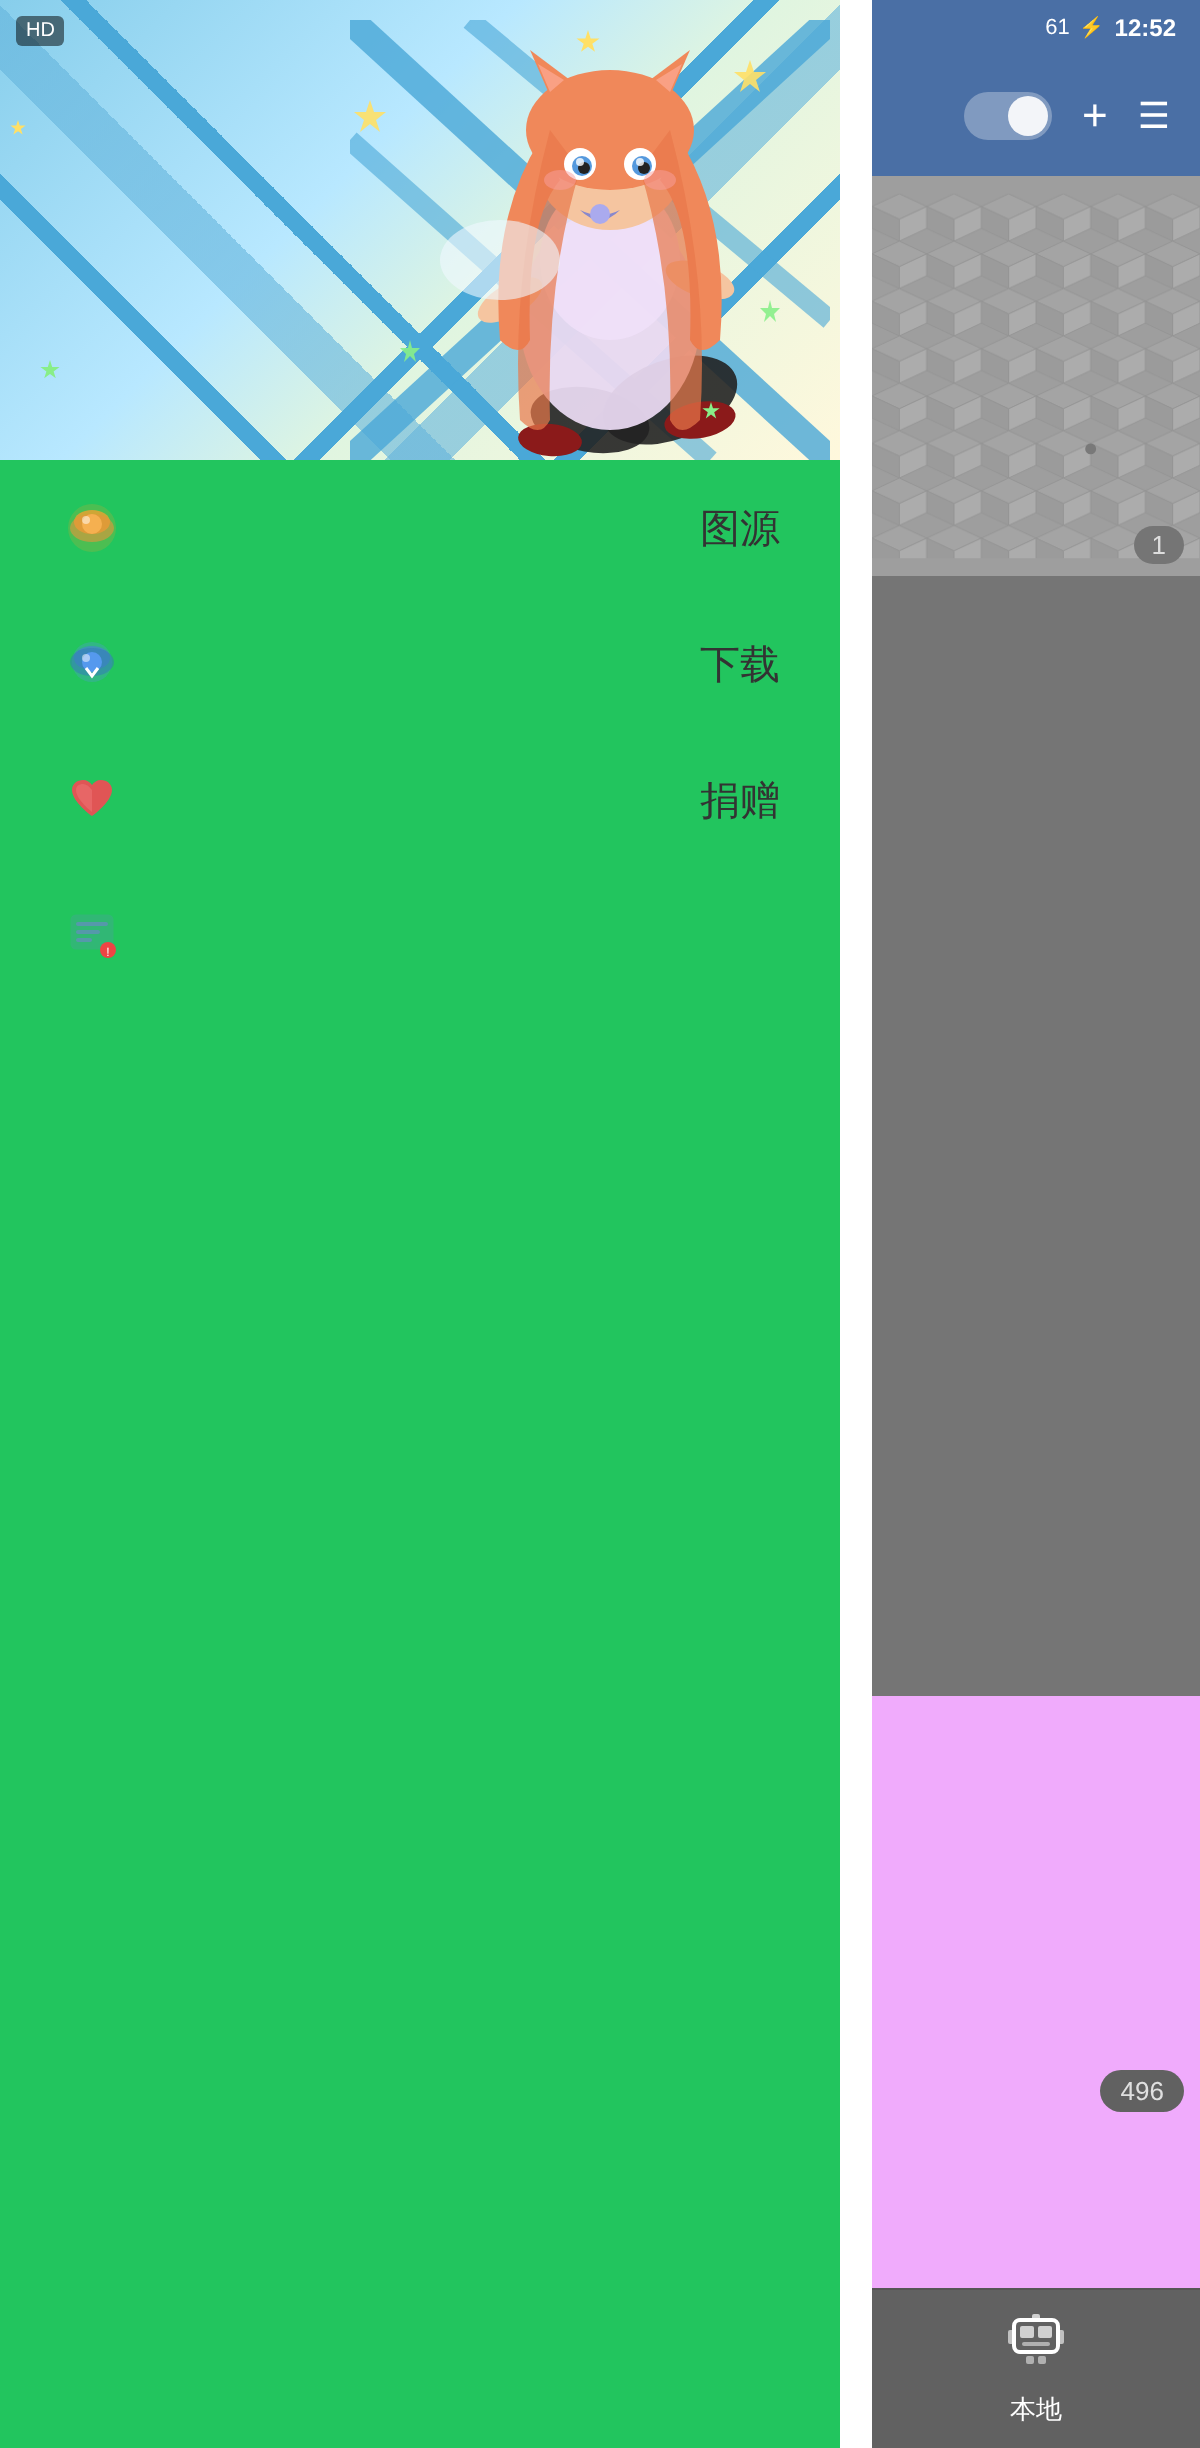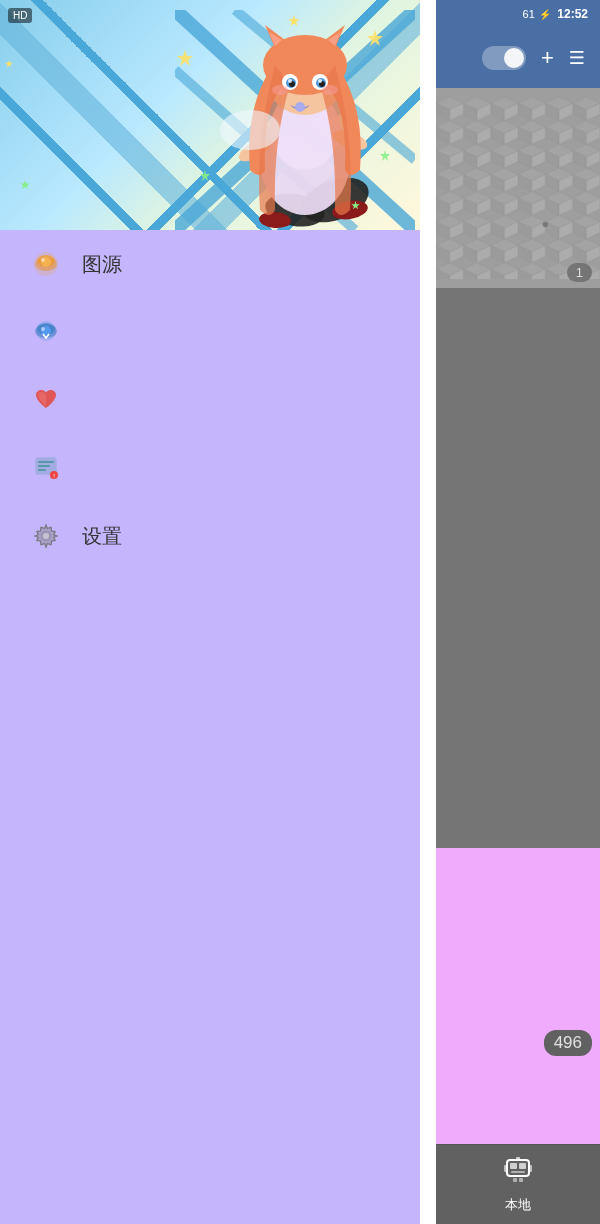--- a/index.html
+++ b/index.html
@@ -12,21 +12,21 @@
       position: relative;
     }
 
     
     .drawer {
       position: absolute;
       left: 0;
       top: 0;
       width: 420px;
       height: 100%;
-      background: #c4b5fd;
+      background: #22c55e;
       z-index: 10;
       display: flex;
       flex-direction: column;
     }
 
     
     .hero-image {
       width: 100%;
       height: 230px;
       background: linear-gradient(135deg, #87CEEB 0%, #b0e0f0 30%, #e8f8ff 50%, #d0f0d0 70%, #fff 100%);
@@ -76,20 +76,21 @@
       color: #fff;
       font-size: 10px;
       padding: 2px 5px;
       border-radius: 3px;
     }
 
     
     .menu-list {
       flex: 1;
       overflow-y: auto;
+      text-align: right;
     }
 
     .menu-item {
       display: flex;
       align-items: center;
       padding: 18px 30px;
       cursor: pointer;
       position: relative;
     }
 
@@ -317,56 +318,47 @@
       <div class="menu-icon">
         <svg width="28" height="28" viewBox="0 0 28 28" xmlns="http://www.w3.org/2000/svg">
           <circle cx="14" cy="13" r="10" fill="#5599dd" opacity="0.3"></circle>
           <ellipse cx="14" cy="11" rx="9" ry="6" fill="#4488cc" opacity="0.7"></ellipse>
           <ellipse cx="14" cy="13" rx="11" ry="7" fill="#3377bb" opacity="0.5"></ellipse>
           <circle cx="14" cy="13" r="5" fill="#5599ee"></circle>
           <circle cx="11" cy="11" r="2" fill="#fff" opacity="0.5"></circle>
           <path d="M11,16 L14,20 L17,16" stroke="#fff" stroke-width="1.5" fill="none"></path>
         </svg>
       </div>
+      <span class="menu-label">下载</span>
     </div>
 
 
     <div class="menu-item">
       <div class="menu-icon">
         <svg width="28" height="28" viewBox="0 0 28 28" xmlns="http://www.w3.org/2000/svg">
           <path d="M14,22 C14,22 4,15 4,9 C4,6 6.5,4 9.5,4 C11.5,4 13,5 14,6.5 C15,5 16.5,4 18.5,4 C21.5,4 24,6 24,9 C24,15 14,22 14,22 Z" fill="#e05555"></path>
           <path d="M14,20 C14,20 6,14 6,9 C6,7 7.5,6 9.5,6 C11,6 12.5,7 14,9" fill="#ee7777" opacity="0.5"></path>
         </svg>
       </div>
+      <span class="menu-label">捐赠</span>
     </div>
 
     <div class="menu-item">
       <div class="menu-icon">
         <svg width="28" height="28" viewBox="0 0 28 28" xmlns="http://www.w3.org/2000/svg">
           <rect x="4" y="4" width="20" height="16" rx="2" fill="#5599aa" opacity="0.3" stroke="#5599aa" stroke-width="1.5"></rect>
           <rect x="6" y="7" width="16" height="2" rx="1" fill="#5599aa"></rect>
           <rect x="6" y="11" width="12" height="2" rx="1" fill="#5599aa"></rect>
           <rect x="6" y="15" width="8" height="2" rx="1" fill="#5599aa"></rect>
           <circle cx="22" cy="21" r="4" fill="#ee4444"></circle>
           <text x="22" y="24" text-anchor="middle" font-size="6" fill="#fff">!</text>
         </svg>
       </div>
     </div>
 
-    <div class="menu-item">
-      <div class="menu-icon">
-        <svg width="28" height="28" viewBox="0 0 28 28" xmlns="http://www.w3.org/2000/svg">
-          <path d="M14,2 L15.5,6 L19.5,4.5 L20,8.5 L24,9 L22.5,12.5 L26,14 L22.5,15.5 L24,19 L20,19.5 L19.5,23.5 L15.5,22 L14,26 L12.5,22 L8.5,23.5 L8,19.5 L4,19 L5.5,15.5 L2,14 L5.5,12.5 L4,9 L8,8.5 L8.5,4.5 L12.5,6 Z" fill="#888" opacity="0.4"></path>
-          <path d="M14,3 L15.3,6.5 L19,5.2 L19.4,9 L23,9.4 L21.7,12.7 L25,14 L21.7,15.3 L23,18.6 L19.4,19 L19,22.8 L15.3,21.5 L14,25 L12.7,21.5 L9,22.8 L8.6,19 L5,18.6 L6.3,15.3 L3,14 L6.3,12.7 L5,9.4 L8.6,9 L9,5.2 L12.7,6.5 Z" fill="none" stroke="#777" stroke-width="1.2"></path>
-          <circle cx="14" cy="14" r="5" fill="#888" opacity="0.3" stroke="#777" stroke-width="1.5"></circle>
-          <circle cx="14" cy="14" r="3" fill="#fff" opacity="0.4"></circle>
-        </svg>
-      </div>
-      <span class="menu-label">设置</span>
-    </div>
 
 
 
   </div>
 </div>
 
 <div class="drawer-shadow"></div>
 
 <div class="right-panel">
 
@@ -402,21 +394,21 @@
         <rect width="180" height="200" fill="url(#cube)"></rect>
 
         <circle cx="120" cy="140" r="3" fill="#555"></circle>
       </svg>
     </div>
 
     <div style="position:absolute;right:8px;top:175px;background:#757575;color:#ddd;border-radius:12px;padding:2px 9px;font-size:13px;">1</div>
 
     <div style="flex:1;height:560px;background:#757575;"></div>
 
-    <div style="position:absolute;bottom:88px;right:8px;background:#616161;color:#e0e0e0;border-radius:12px;padding:3px 10px;font-size:17px;">496</div>
+    <div style="position:absolute;bottom:88px;right:8px;background:#616161;color:#e0e0e0;border-radius:12px;padding:3px 10px;font-size:13px;">496</div>
   </div>
 
   <div class="right-bottom-nav">
     <div class="nav-icon-box">
       <svg width="30" height="28" viewBox="0 0 30 28" xmlns="http://www.w3.org/2000/svg">
 
         <rect x="4" y="4" width="22" height="16" rx="3" fill="none" stroke="#fff" stroke-width="2"></rect>
         <rect x="7" y="7" width="7" height="6" rx="1" fill="#fff" opacity="0.7"></rect>
         <rect x="16" y="7" width="7" height="6" rx="1" fill="#fff" opacity="0.7"></rect>
         <rect x="8" y="15" width="14" height="2" rx="1" fill="#fff" opacity="0.5"></rect>

